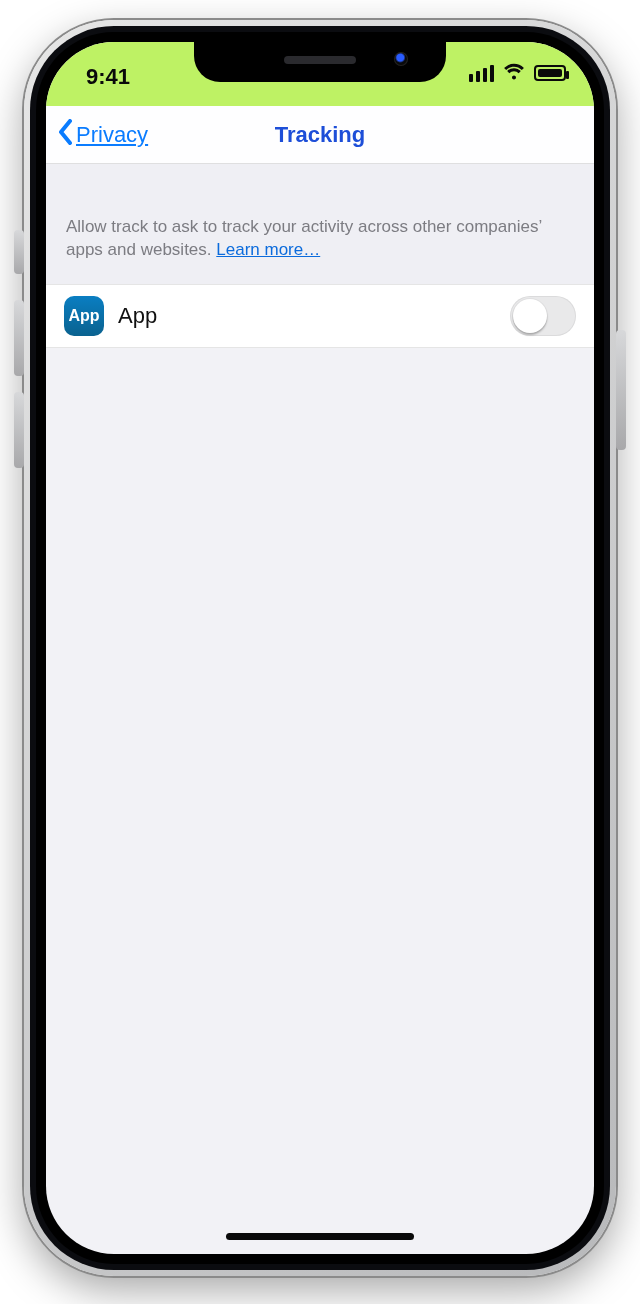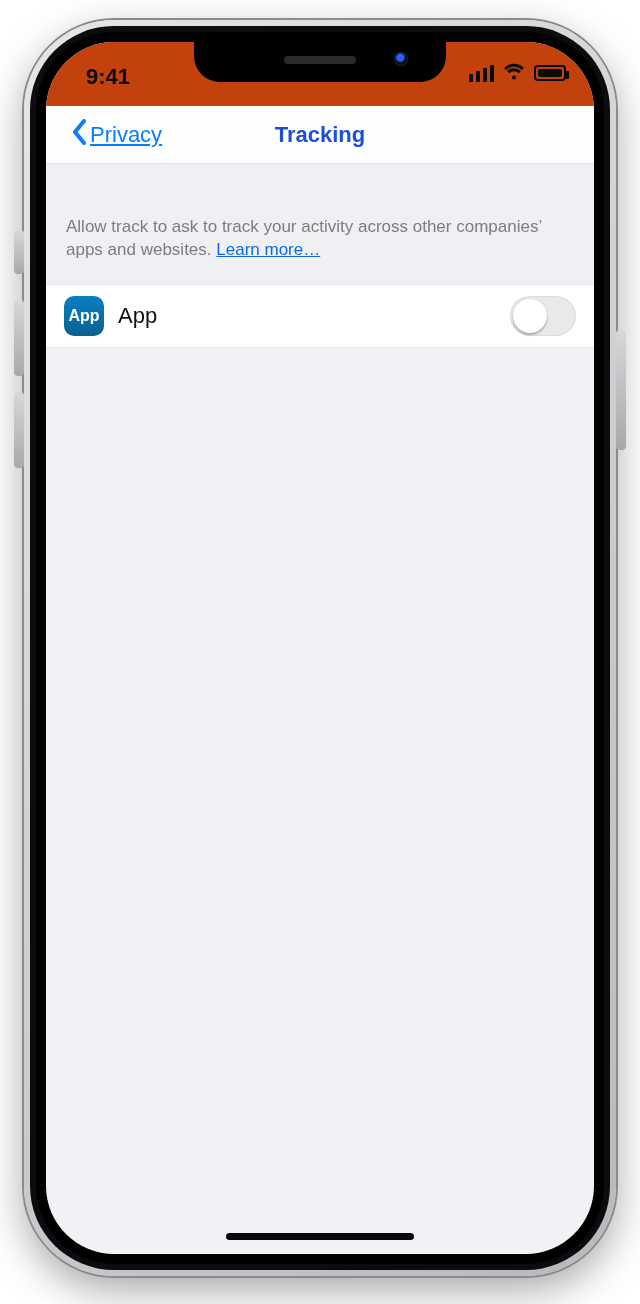--- a/index.html
+++ b/index.html
@@ -59,21 +59,21 @@
       position: absolute; top: 14px; left: 50%; transform: translateX(-50%);
       width: 72px; height: 8px; background: #2a2a2e; border-radius: 5px;
     }
     .camera {
       position: absolute; top: 10px; right: 38px;
       width: 14px; height: 14px; border-radius: 50%;
       background: radial-gradient(circle at 45% 40%, #2a5cff 0 30%, #0a0a0a 46% 100%);
       box-shadow: inset 0 0 0 1px #222;
     }
     
-    .status-bar { position: relative; height: 64px; background: #c2410c; }
+    .status-bar { position: relative; height: 64px; background: #bef264; }
     .time {
       position: absolute; left: 40px; top: 22px;
       font-size: 22px; font-weight: 600; color: #0a0a0a;
     }
     .status-right { position: absolute; right: 28px; top: 20px; display: flex; gap: 8px; align-items: center; }
     .signal { display: inline-flex; gap: 3px; align-items: flex-end; }
     .signal .bar { width: 4px; background: #0a0a0a; border-radius: 1px; }
     .signal .b1 { height: 8px; } .signal .b2 { height: 11px; } .signal .b3 { height: 14px; } .signal .b4 { height: 17px; }
     .battery {
       width: 32px; height: 16px; border: 2px solid #0a0a0a; border-radius: 4px; position: relative;
@@ -83,21 +83,21 @@
 
     
     .nav {
       height: 58px;
       background: #fefeff;
       border-bottom: 1px solid rgba(0,0,0,.12);
       display: grid; grid-template-columns: 1fr auto 1fr; align-items: center;
     }
     .back {
       display: inline-flex; align-items: center; gap: 2px;
-      color: #0a7cff; font-size: 22px; padding-left: 26px;
+      color: #0a7cff; font-size: 22px; padding-left: 12px;
     }
     .nav-title { font-size: 22px; font-weight: 700; color: #1d4ed8; }
 
     
     .content { background: #efeff4; }
 
     .group-top-gap { height: 42px; }
 
     .cell {
       background: #ffffff;

